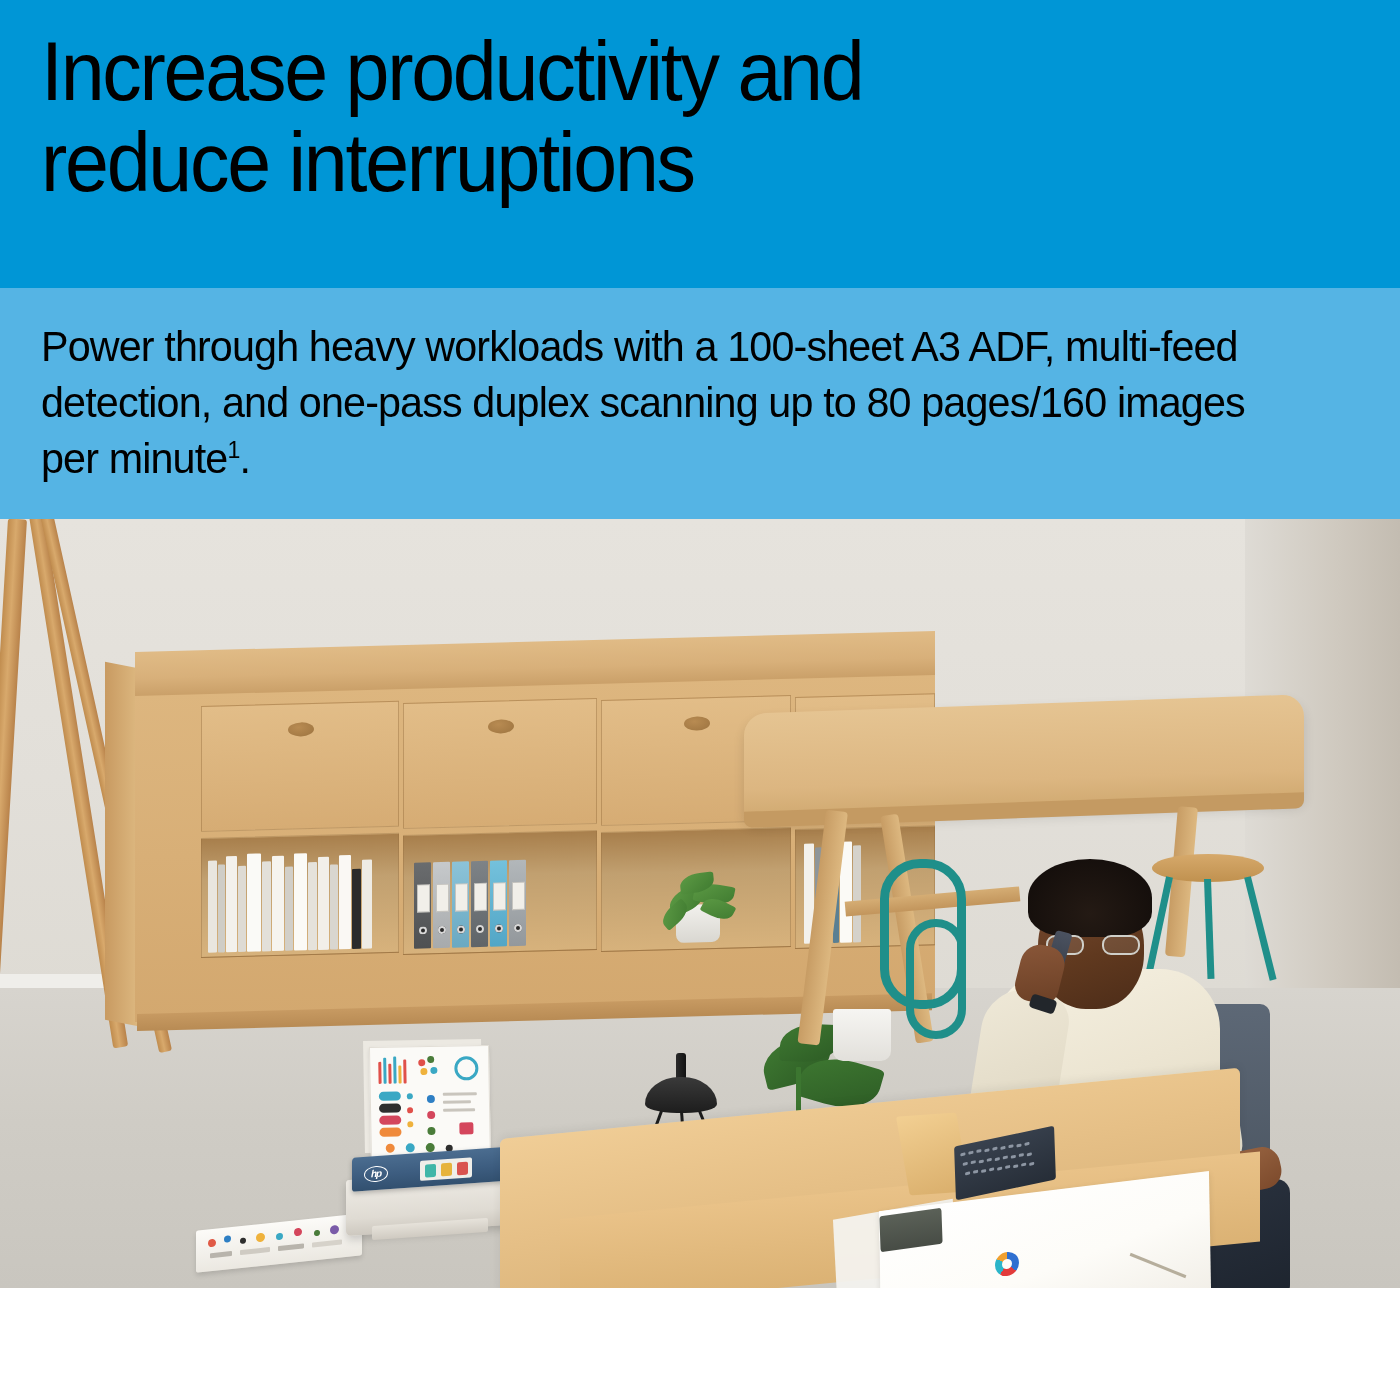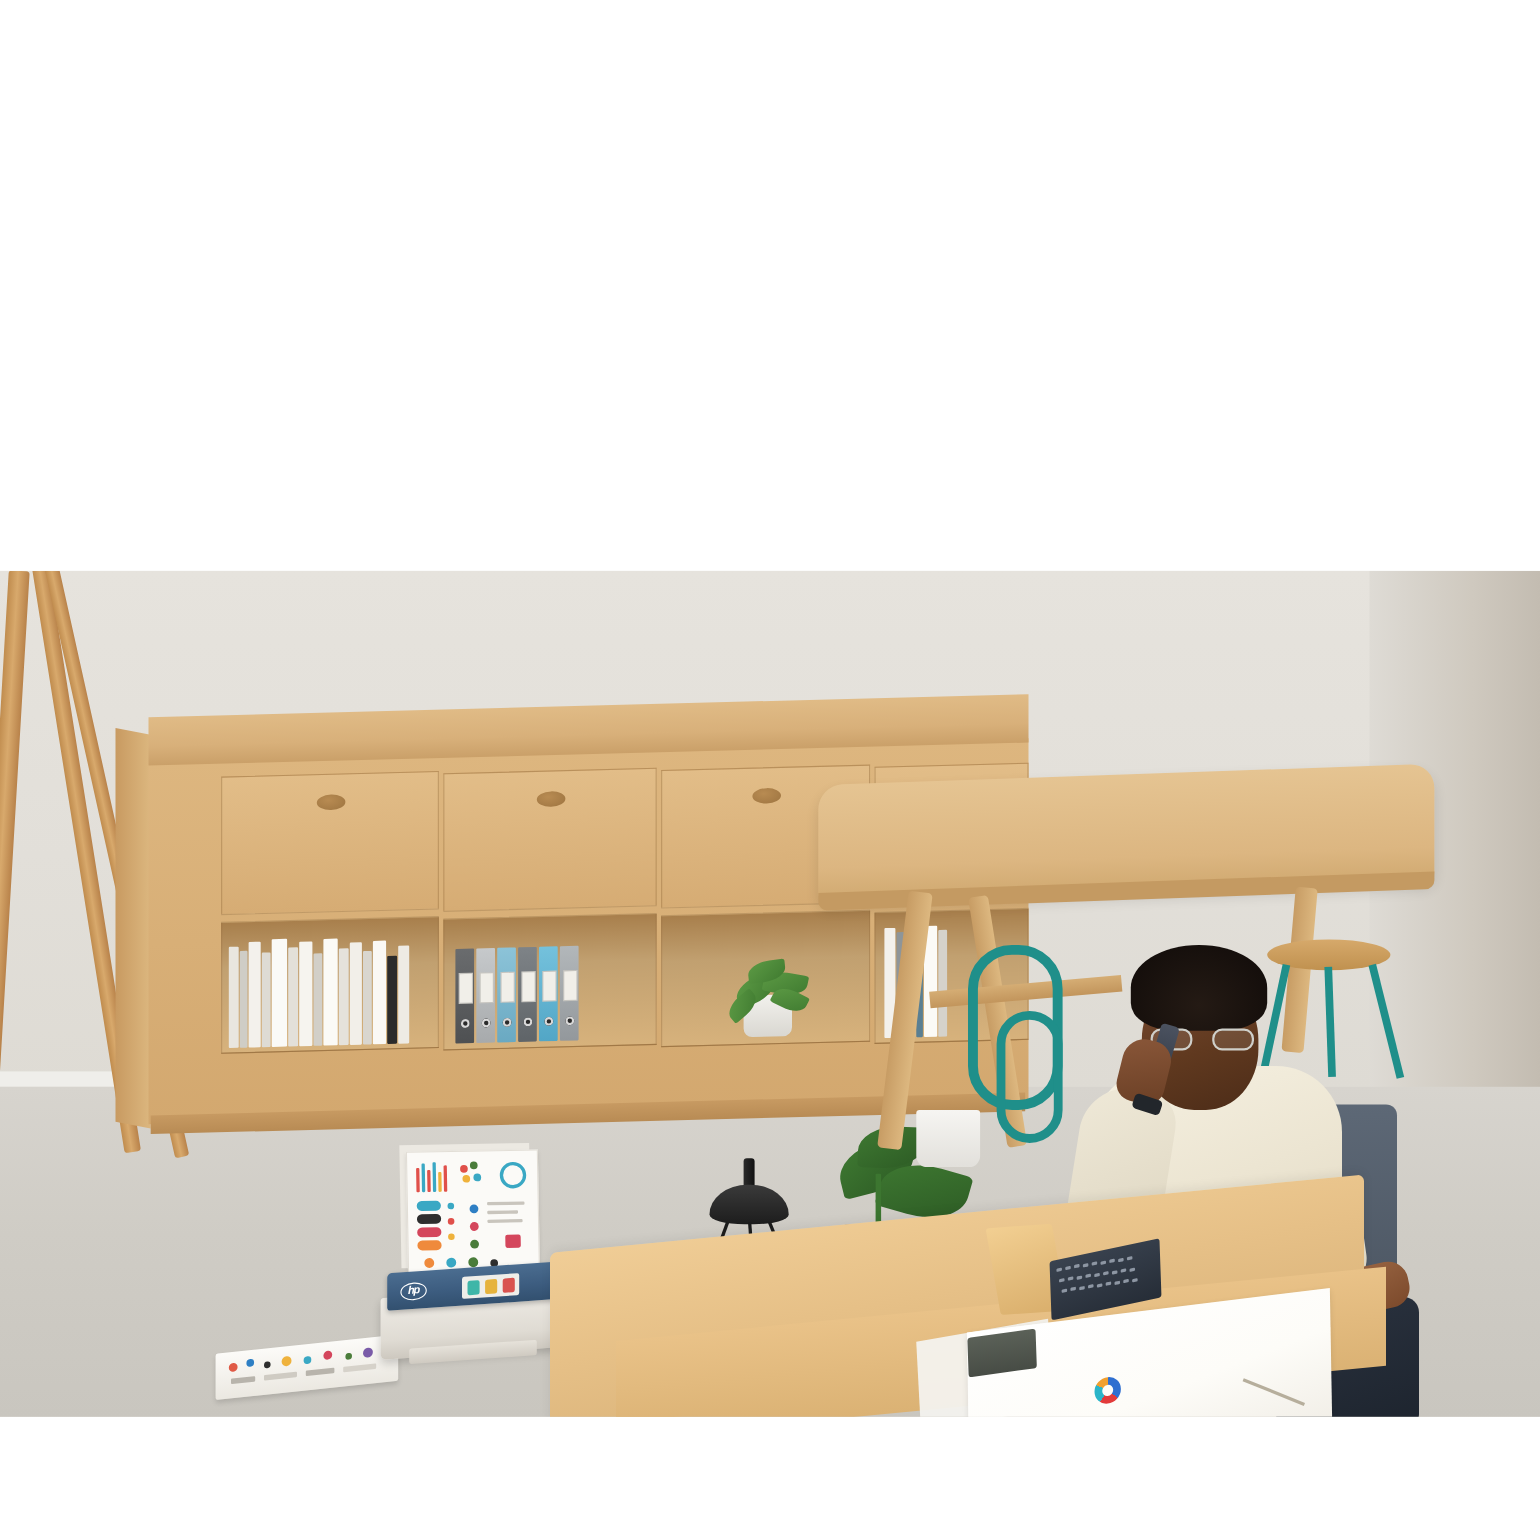--- a/index.html
+++ b/index.html
@@ -416,21 +416,30 @@
     font-size:15.5px; line-height:1.62; color:#3f5f78;
     letter-spacing:-0.15px;
     transform:scaleX(0.985); transform-origin:left top;
   }
 </style>
 </head>
 <body>
 
 <div class="tile">
 
-
+  <div class="header-band">
+    <div class="headline">
+      <div>Increase productivity and</div>
+      <div>reduce interruptions</div>
+    </div>
+  </div>
+
+  <div class="subtitle-band">
+    <div class="subtitle"><span>Power through heavy workloads with a 100-sheet A3 ADF, multi-feed detection, and one-pass duplex scanning up to 80 pages/160 images per minute</span><sup>1</sup><span>.</span></div>
+  </div>
 
   <div class="photo">
 
     <div class="wall"></div>
     <div class="wall-right"></div>
     <div class="baseboard"></div>
     <div class="floor"></div>
 
     <div>
       <div class="stand-leg leg-a"></div>

